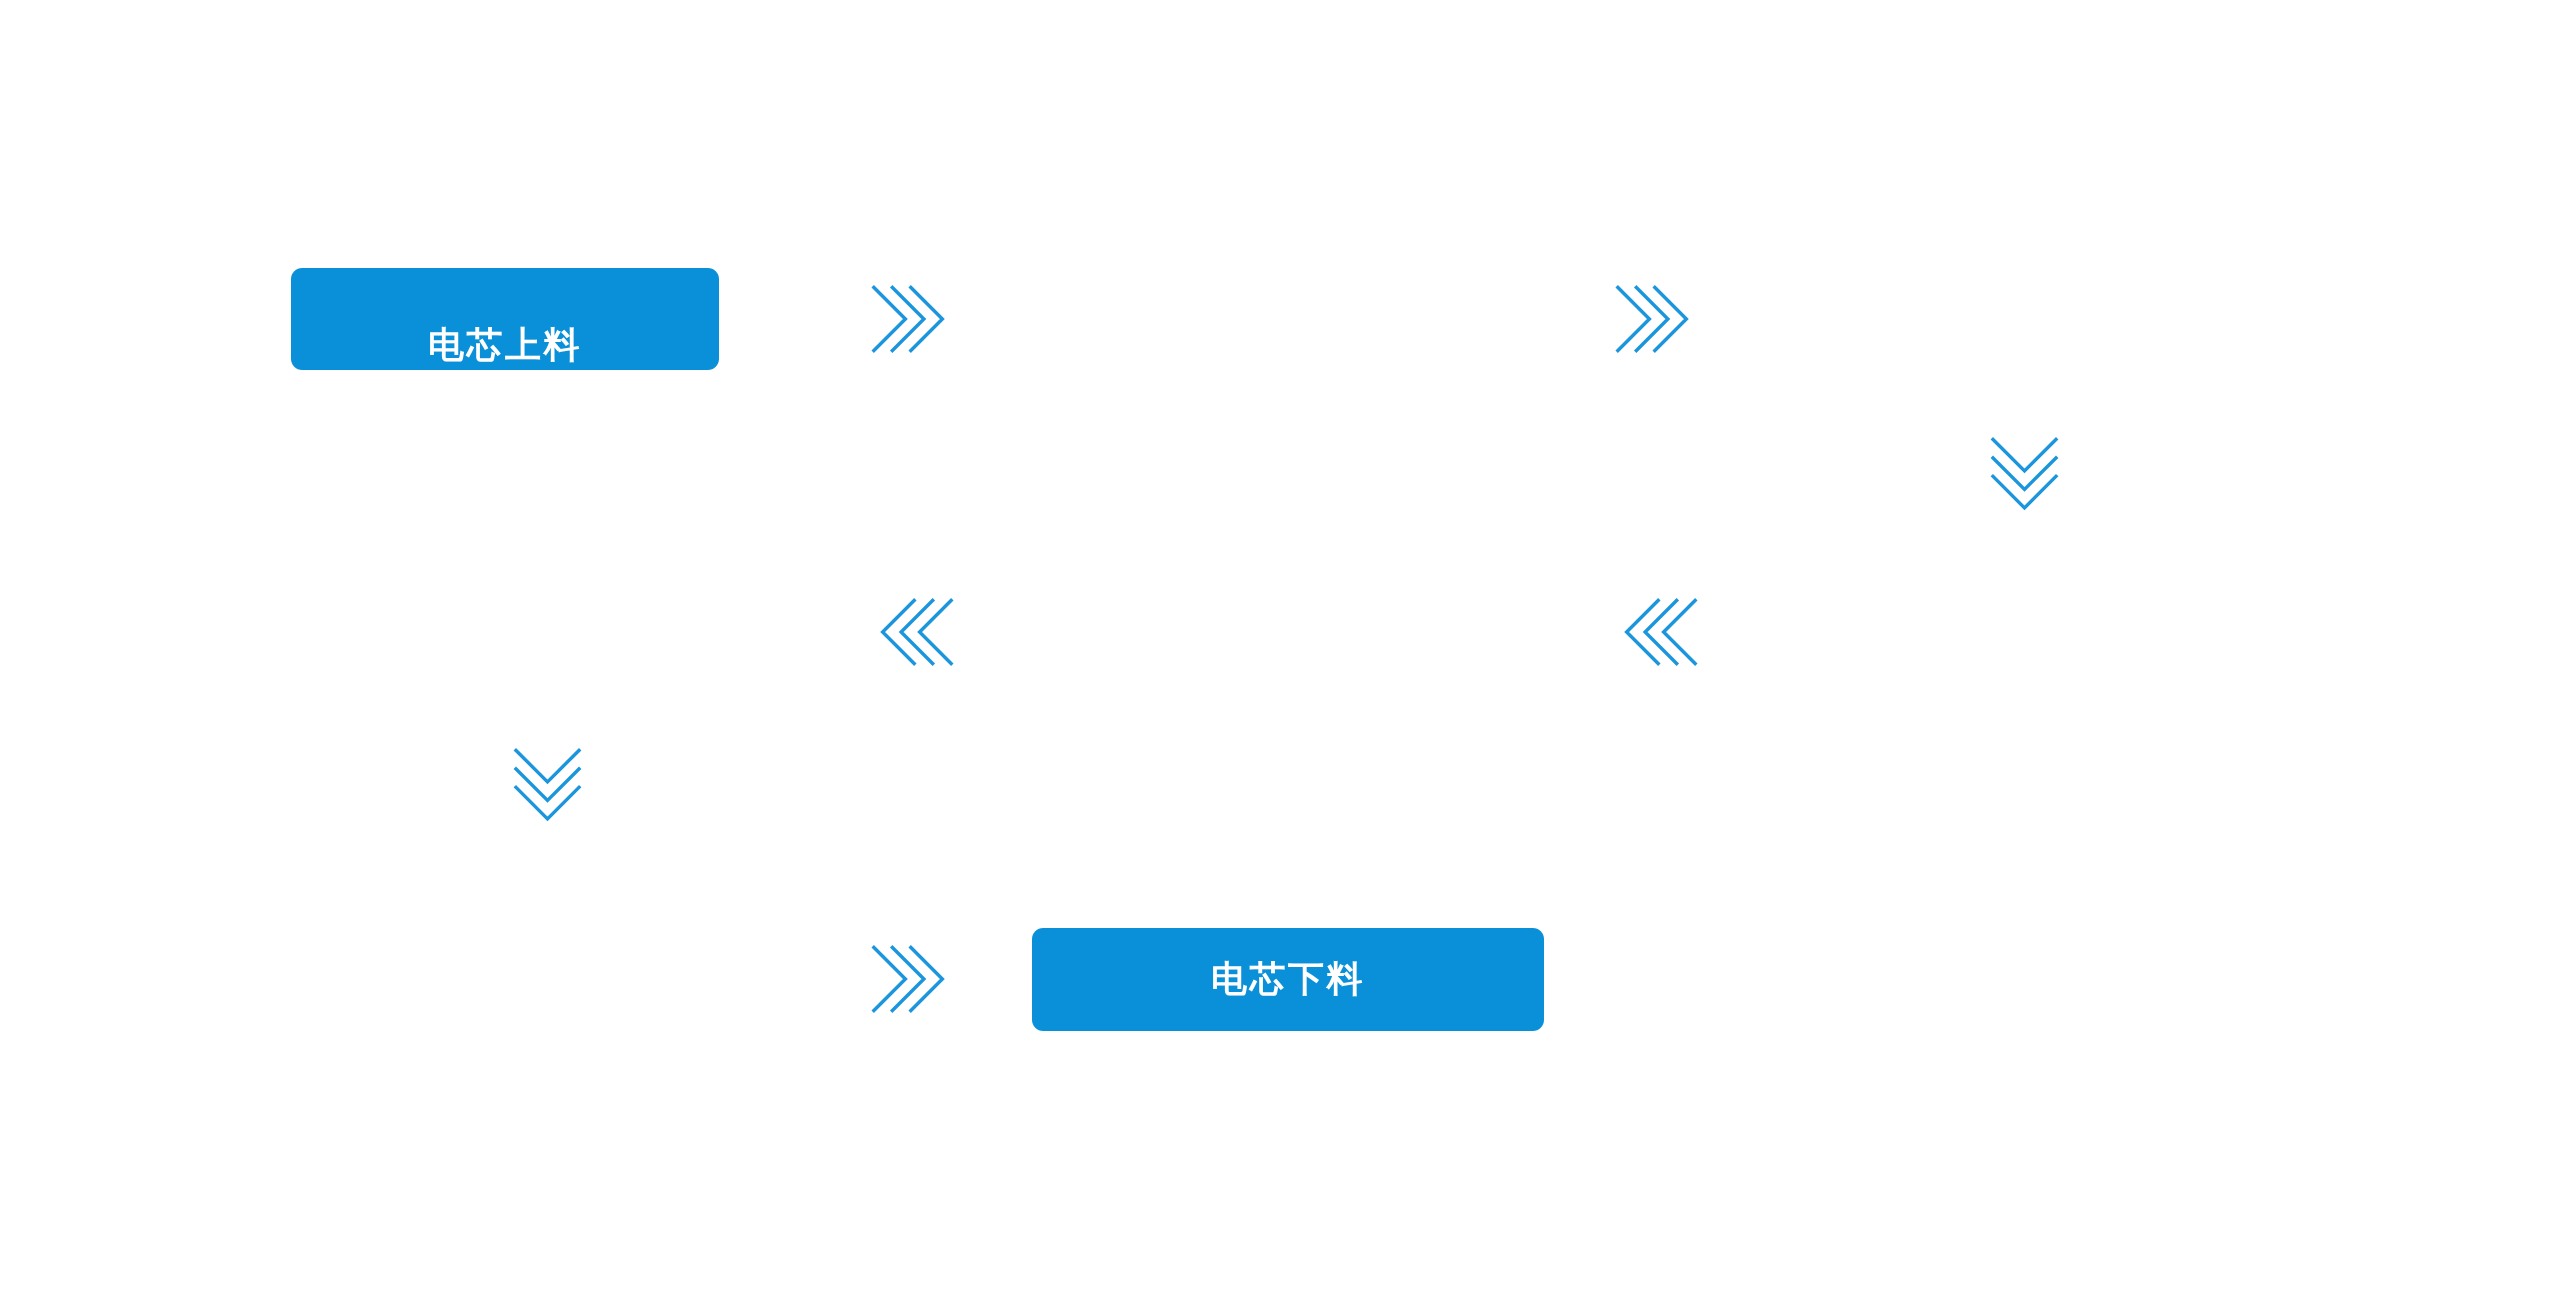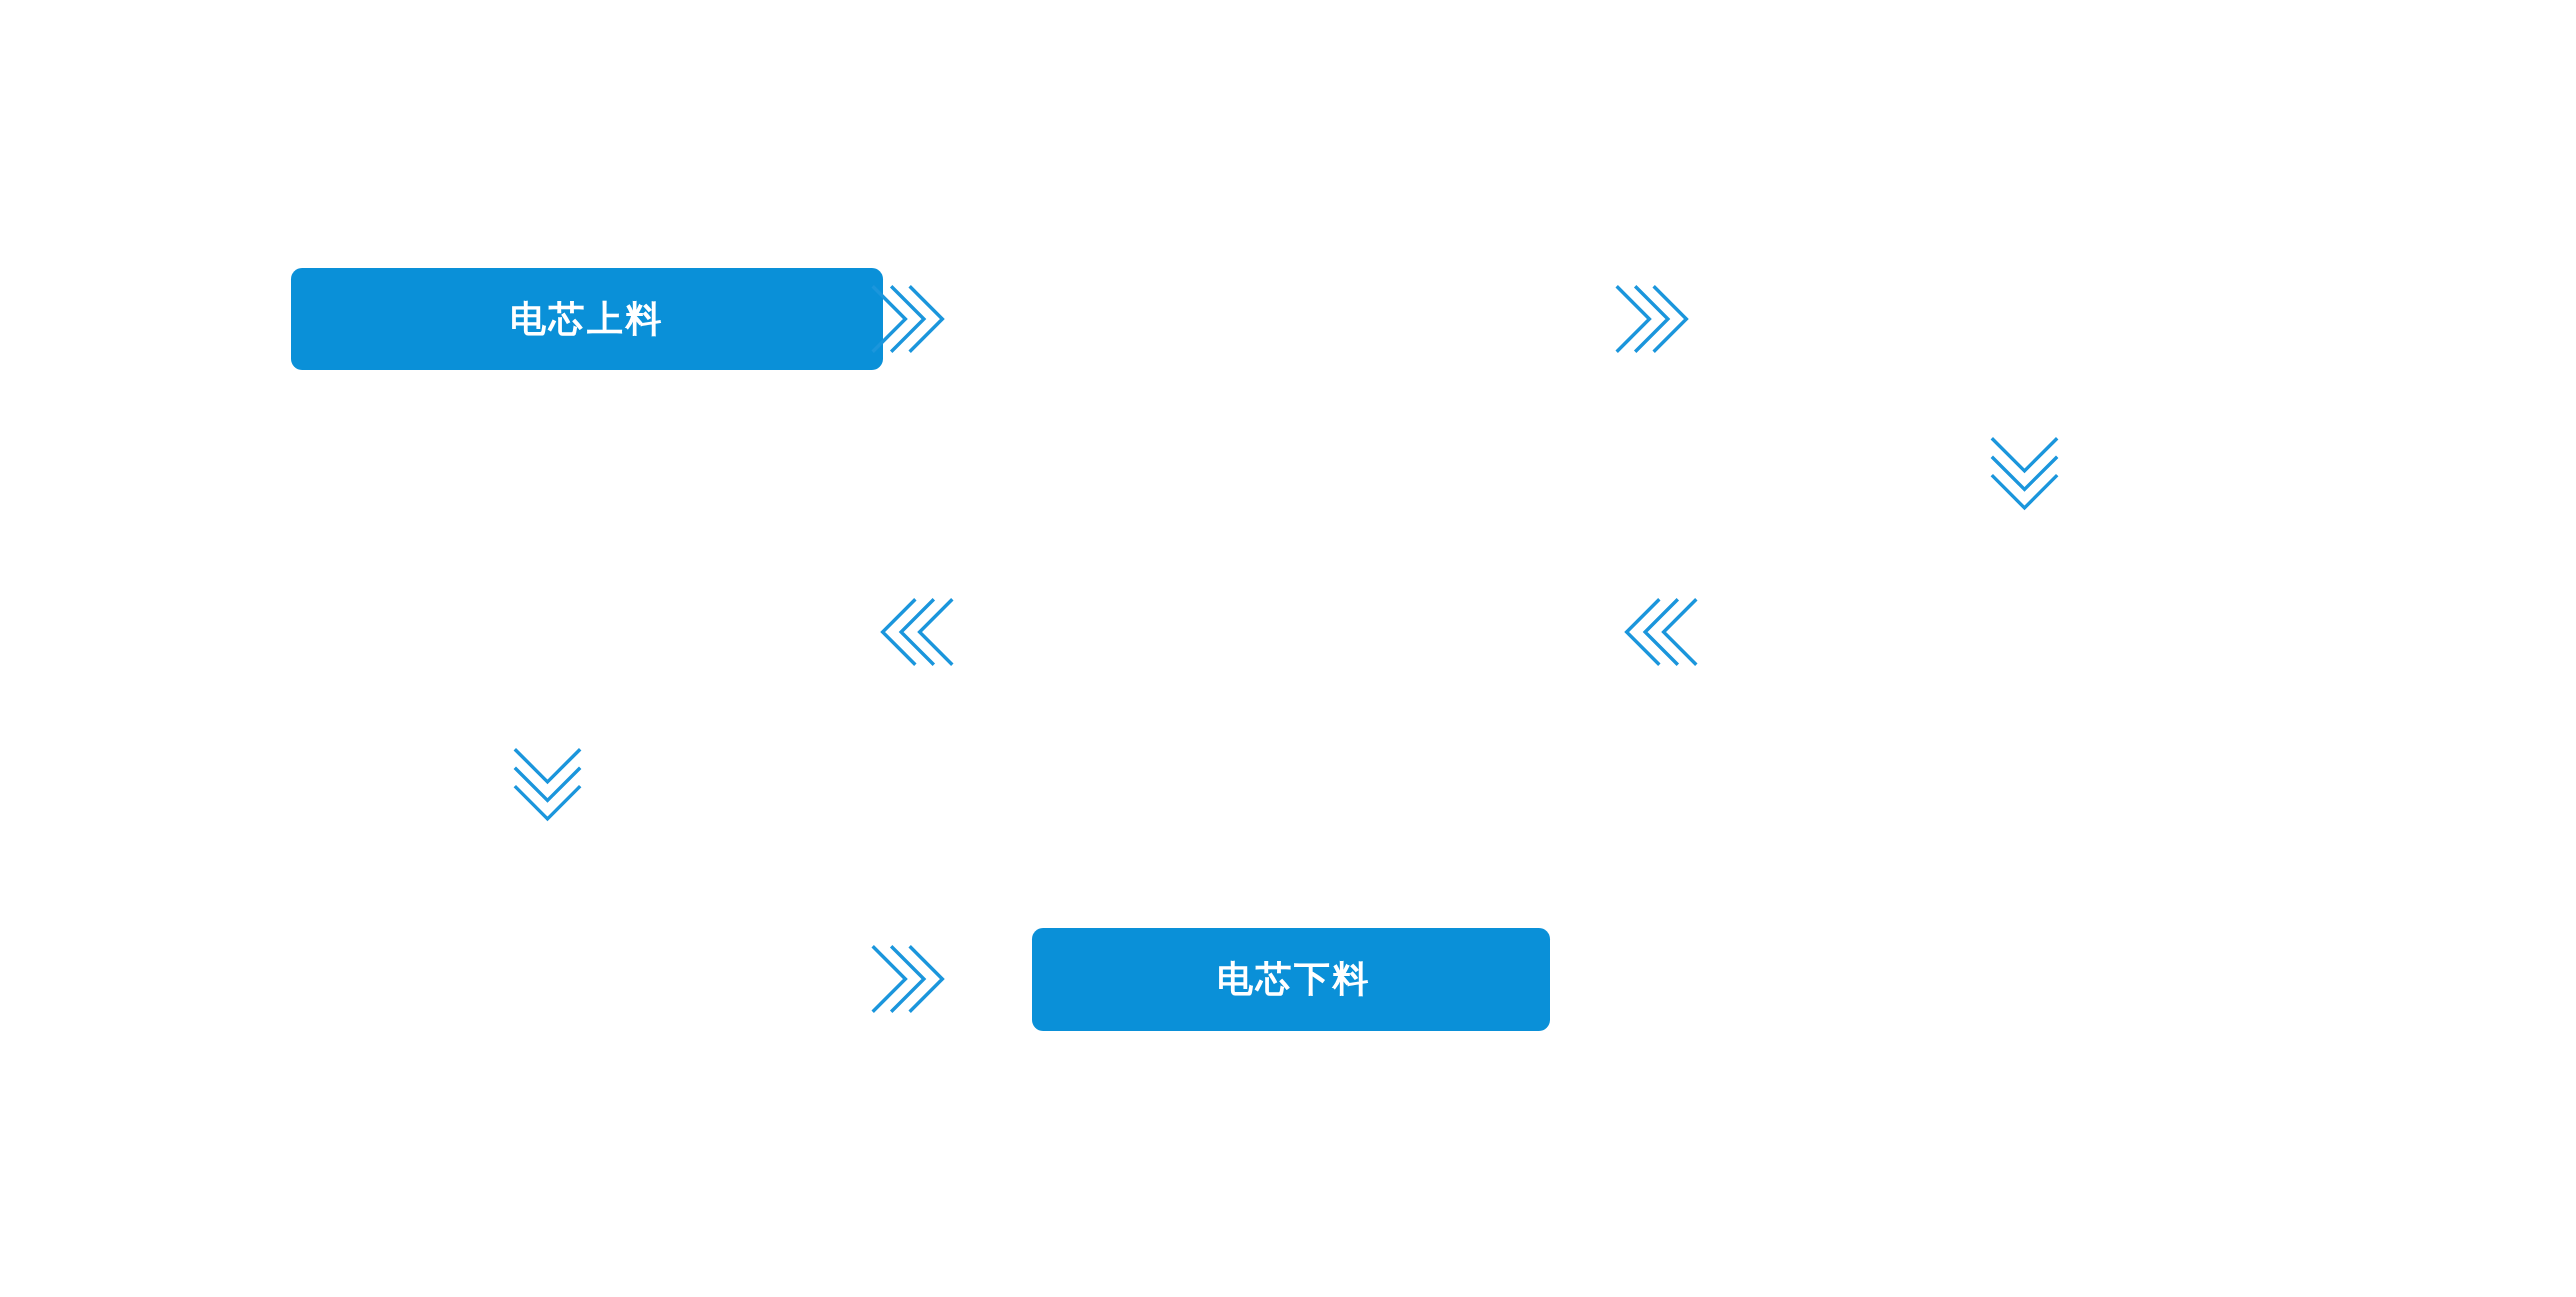--- a/index.html
+++ b/index.html
@@ -17,22 +17,22 @@
     align-items:center;
     justify-content:center;
     background:#0a90d8;
     border-radius:11.2px;
     color:#ffffff;
     font-size:36px;
     font-weight:bold;
     letter-spacing:2.5px;
     text-align:center;
   }
-  .node-cell-loading{ left:291px; top:268px; width:592px; height:102px; }
-  .node-cell-unloading{ left:1032px; top:928px; width:512px; height:103px;padding-left:6px; }
+  .node-cell-loading{ left:291px; top:268px; width:428px; height:102px;align-items:flex-end; }
+  .node-cell-unloading{ left:1032px; top:928px; width:512px; height:103px; }
   .arrow{
     position:absolute;
     width:91px;
     height:82px;
   }
   .arrow svg{
     width:100%;
     height:100%;
     display:block;
   }

